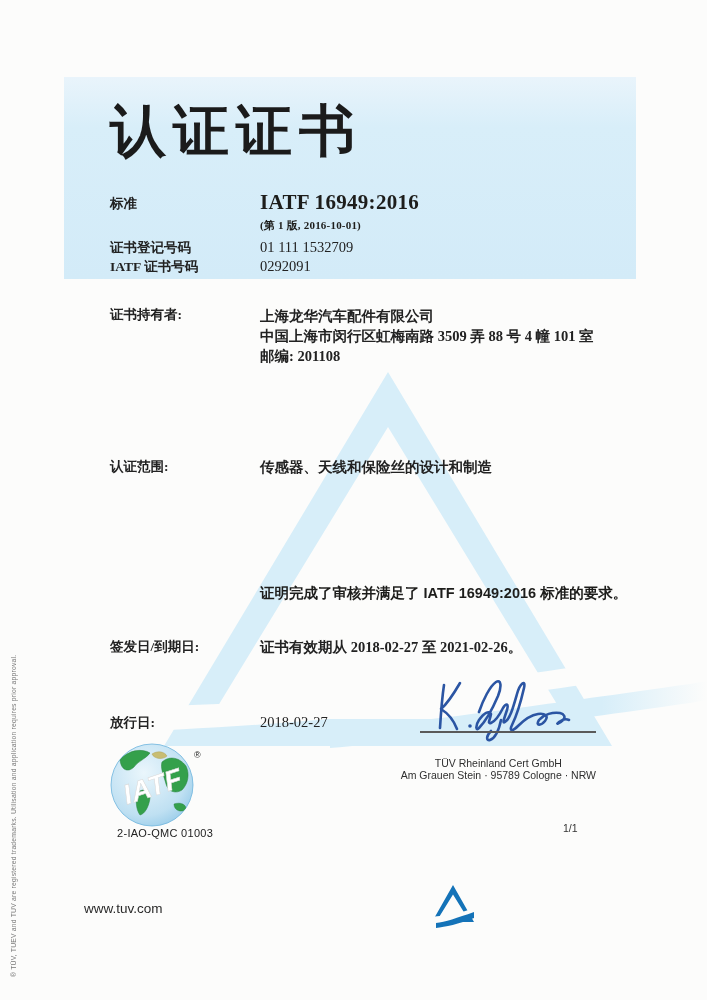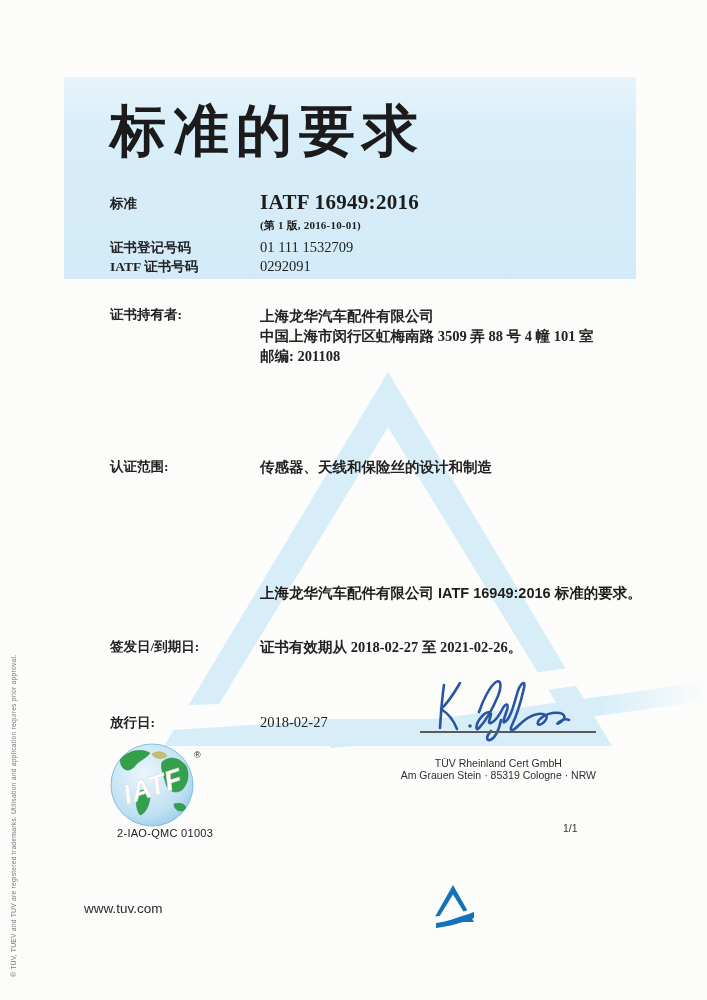--- a/index.html
+++ b/index.html
@@ -55,21 +55,21 @@
         <stop offset="0" stop-color="#d7eef9"></stop>
         <stop offset="0.72" stop-color="#d7eef9"></stop>
         <stop offset="1" stop-color="#d7eef9" stop-opacity="0"></stop>
       </linearGradient>
     </defs>
     <path fill="#d7eef9" fill-rule="evenodd" d="M388,372 L612,746 L164,746 Z M388,427 L566,719 L210,719 Z"></path>
     <path fill="#fcfcfb" d="M95,712 C210,700 300,706 390,694 C470,683 560,668 700,650 L707,649 L707,668 L700,669 C560,687 470,702 385,713 C295,724 205,728 95,734 Z"></path>
     <path fill="url(#swooshFade)" d="M330,730 C420,722 520,708 690,684 L707,681 L707,700 L690,703 C520,727 420,740 330,748 Z"></path>
   </svg>
 
-  <div class="title">标准的要求</div>
+  <div class="title">认证证书</div>
 
   <div class="row" style="top:190px;">
     <div class="lbl" style="padding-top:5px;">标准</div>
     <div>
       <div class="std-val">IATF 16949:2016</div>
       <div class="std-ed">(第 1 版, 2016-10-01)</div>
     </div>
   </div>
 
   <div class="row" style="top:239px;">
@@ -89,21 +89,21 @@
       <div class="bold">中国上海市闵行区虹梅南路 3509 弄 88 号 4 幢 101 室</div>
       <div class="bold">邮编: 201108</div>
     </div>
   </div>
 
   <div class="row" style="top:458px;">
     <div class="lbl">认证范围:</div>
     <div class="val bold">传感器、天线和保险丝的设计和制造</div>
   </div>
 
-  <div class="statement">上海龙华汽车配件有限公司 IATF 16949:2016 标准的要求。</div>
+  <div class="statement">证明完成了审核并满足了 IATF 16949:2016 标准的要求。</div>
 
   <div class="row" style="top:638px;">
     <div class="lbl">签发日/到期日:</div>
     <div class="val bold">证书有效期从 2018-02-27 至 2021-02-26。</div>
   </div>
 
   <div class="row" style="top:714px;">
     <div class="lbl">放行日:</div>
     <div class="val">2018-02-27</div>
   </div>
@@ -114,21 +114,21 @@
       <path d="M47,13 C40,25 34,34 28,39 C36,44 41,51 44,59"></path>
       <path d="M66,42 C70,30 77,16 83,12 C88,9 89,16 85,26 C79,40 72,52 66,58 C63,62 62,56 66,50 C71,43 76,40 78,44 C77,50 74,54 78,53 C83,51 87,44 90,38 C93,33 96,33 94,40 C91,49 89,54 92,52 C97,49 100,38 104,24 C107,13 113,9 111,18 C108,31 103,47 99,55 C96,61 99,62 105,56 C111,50 118,45 125,44 C132,43 136,46 132,51 C128,56 122,56 126,50 C131,44 140,42 147,43 C151,44 153,47 150,50 C146,54 142,55 146,52 C150,49 154,49 156,50"></path>
       <path d="M88,50 C86,60 82,68 77,70 C73,71 73,66 78,61"></path>
     </g>
     <circle cx="57" cy="56" r="1.8" fill="#2b55a3"></circle>
   </svg>
 
   <div class="sig-line"></div>
   <div class="sig-block">
     <div>TÜV Rheinland Cert GmbH</div>
-    <div>Am Grauen Stein · 85319 Cologne · NRW</div>
+    <div>Am Grauen Stein · 95789 Cologne · NRW</div>
   </div>
 
   <svg style="position:absolute;left:108px;top:742px;" width="96" height="86" viewBox="0 0 96 86" aria-hidden="true">
     <defs>
       <radialGradient id="ocean" cx="0.4" cy="0.35" r="0.75">
         <stop offset="0" stop-color="#eaf6fc"></stop>
         <stop offset="0.7" stop-color="#bfe0f2"></stop>
         <stop offset="1" stop-color="#93c9e8"></stop>
       </radialGradient>
       <clipPath id="globeClip">

